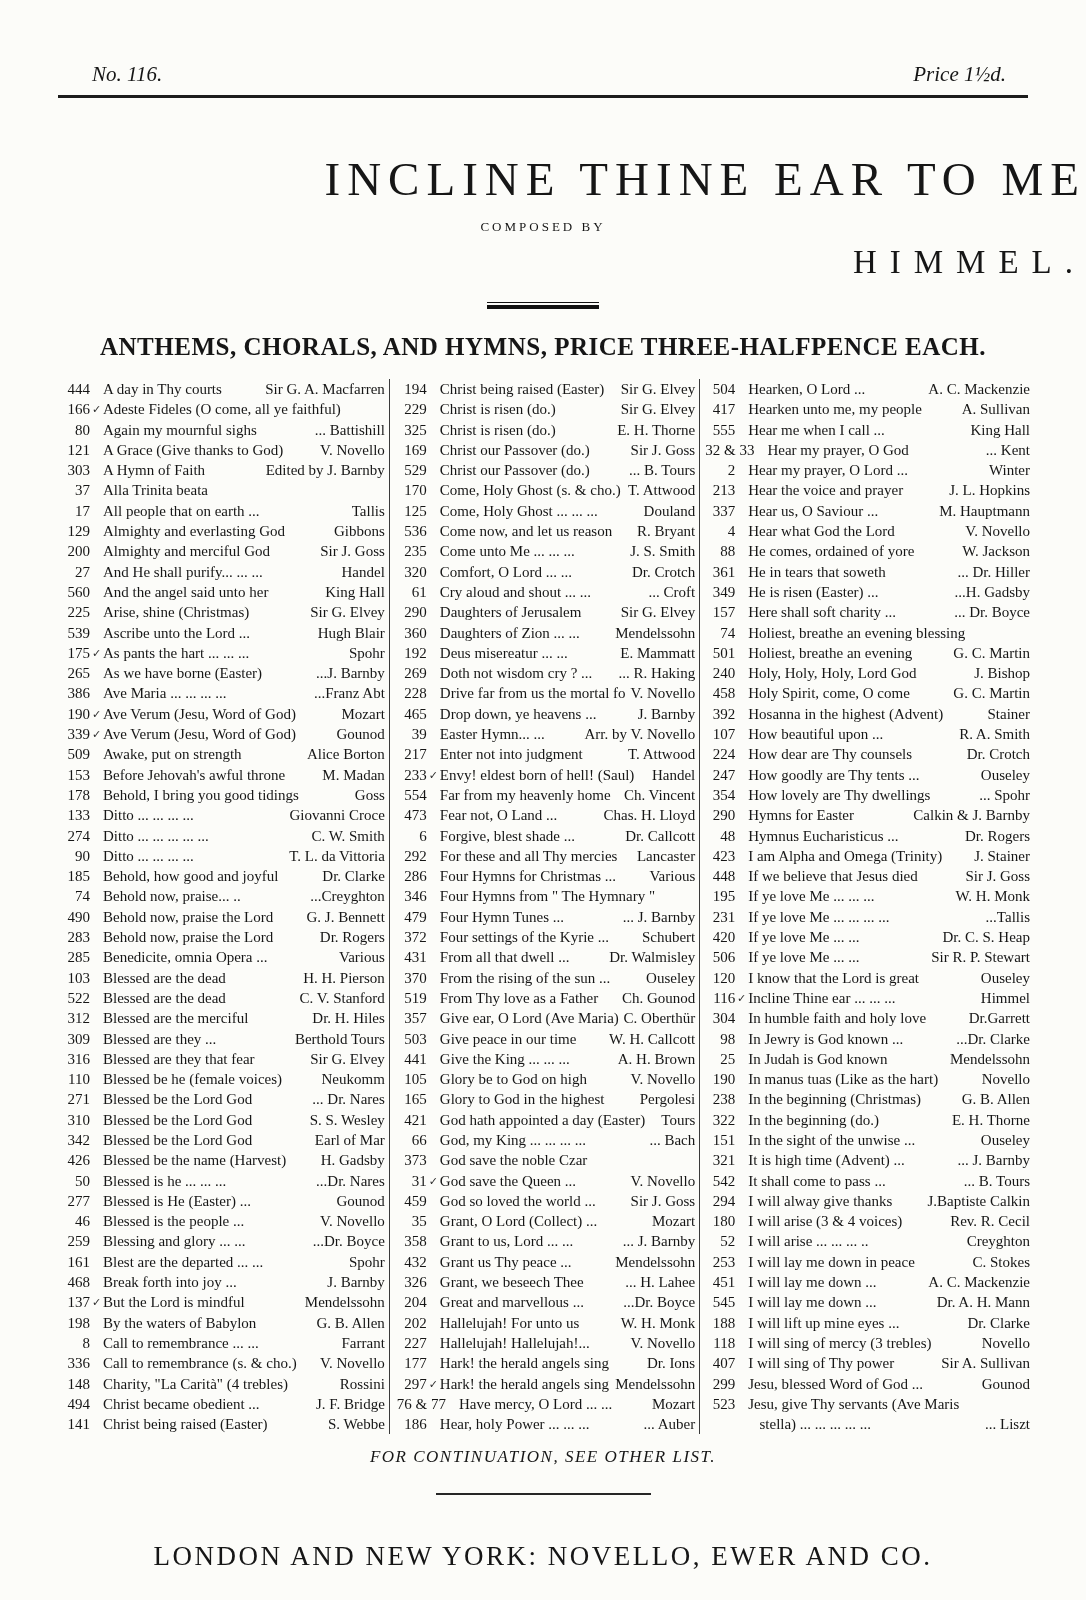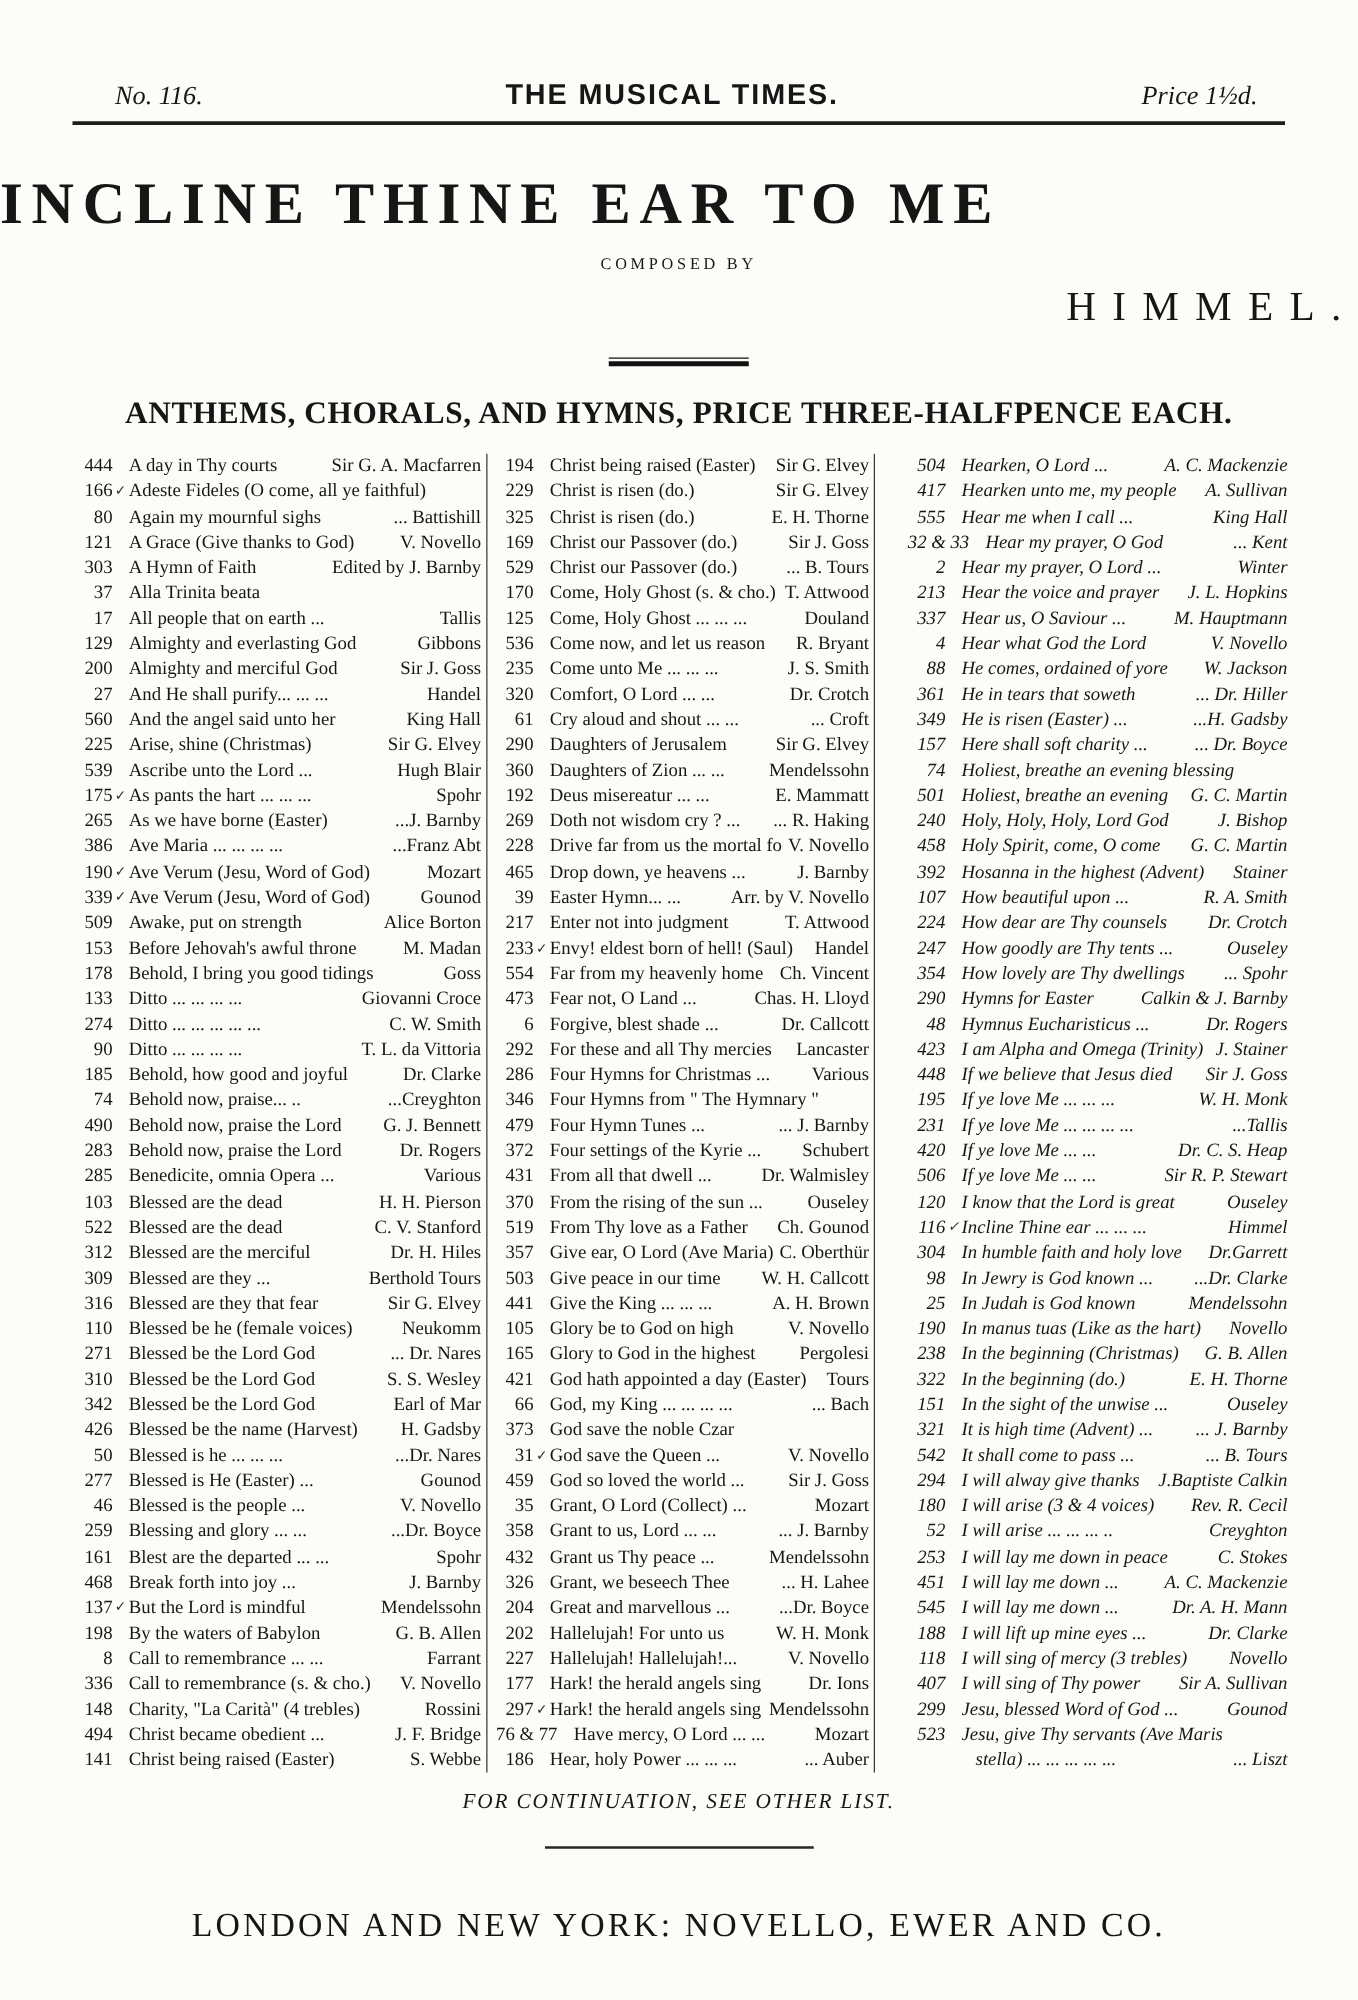--- a/index.html
+++ b/index.html
@@ -15,56 +15,55 @@
     padding:62px 80px 0 92px;
   }
   .issue{font-style:italic;font-size:21px;}
   .masthead{
     font-family:"Liberation Sans", sans-serif;font-weight:700;
     font-size:23px;letter-spacing:1.5px;
   }
   .price{font-style:italic;font-size:21px;}
   .toprule{margin:8px 58px 0 58px;border-top:3px solid #1c1c1c;}
   .main-title{
-    text-align:left;margin-top:36px;
-    font-size:47px;letter-spacing:7px;font-weight:700;
+    text-align:right;margin-top:54px;
+    font-size:47px;letter-spacing:7px;font-weight:400;
   }
   .composed-by{text-align:center;margin-top:13px;font-size:13px;letter-spacing:3px;}
   .composer-name{text-align:right;margin-top:9px;font-size:33px;letter-spacing:13px;}
   .divider1{
     width:112px;margin:21px auto 0 auto;height:2px;
     border-top:1px solid #111;border-bottom:4px solid #111;
   }
   .section-heading{
     text-align:center;margin-top:24px;
     font-weight:700;font-size:25px;letter-spacing:0.5px;
   }
   .list{display:flex;margin:18px 56px 0 60px;}
   .col{box-sizing:border-box;}
   .c1{width:33.9%;padding-right:4px;}
   .c2{width:32.0%;border-left:1.5px solid #3a3a3a;padding-left:7px;padding-right:4px;}
-  .c3{width:34.1%;border-left:1.5px solid #3a3a3a;padding-left:26px;font-style:italic;}
+  .c3{width:34.1%;border-left:1.5px solid #3a3a3a;padding-left:5px;}
   .row{display:flex;line-height:20.3px;font-size:15px;white-space:nowrap;}
   .no{flex:none;min-width:30px;text-align:right;}
   .chk{flex:none;width:13px;text-align:center;font-size:11px;color:#2e2e2e;}
   .ti{flex:1 1 auto;overflow:hidden;}
   .co{flex:none;padding-left:4px;}
   .continuation{
     text-align:center;font-style:italic;font-size:17px;
     letter-spacing:1.5px;margin-top:13px;
   }
   .midrule{width:215px;margin:26px auto 0 auto;border-top:2px solid #262626;}
   .imprint{text-align:center;font-size:27px;letter-spacing:2.5px;margin-top:46px;}
 </style>
 </head>
 <body>
 
 <div class="header">
   <span class="issue">No. 116.</span>
-  <span class="masthead">THE MUSICAL TIMES.</span>
   <span class="price">Price 1½d.</span>
 </div>
 
 <div class="toprule"></div>
 
 <div class="main-title">INCLINE THINE EAR TO ME</div>
 <div class="composed-by">COMPOSED BY</div>
 <div class="composer-name">HIMMEL.</div>
 
 <div class="divider1"></div>

